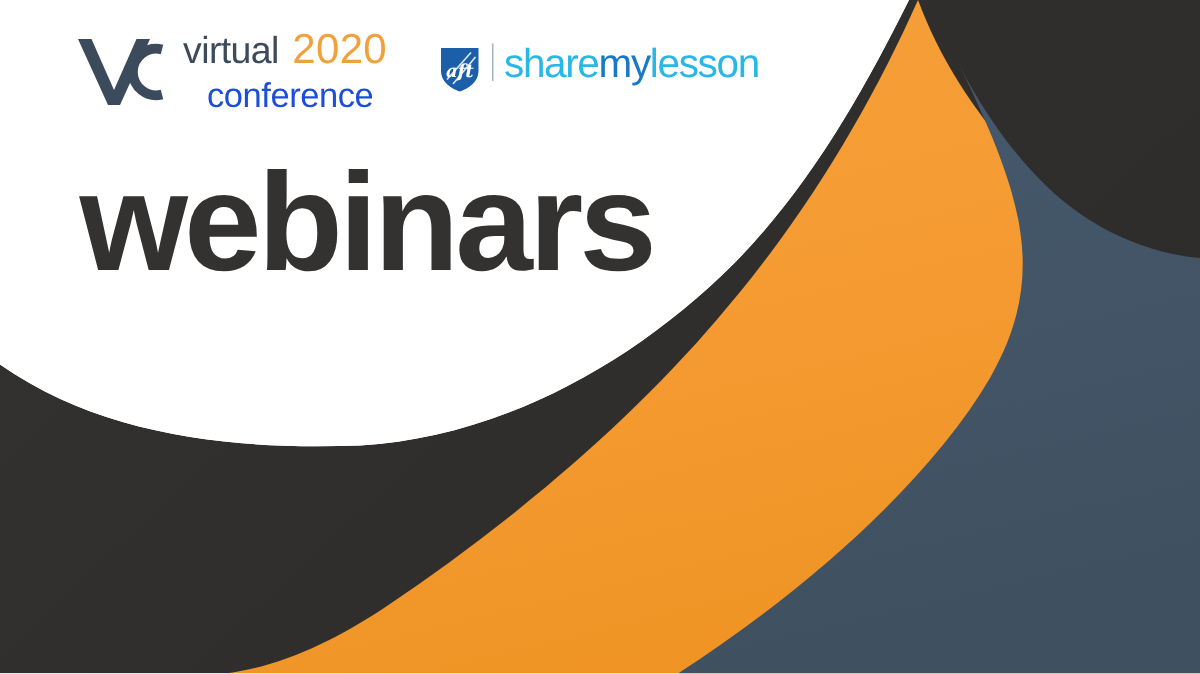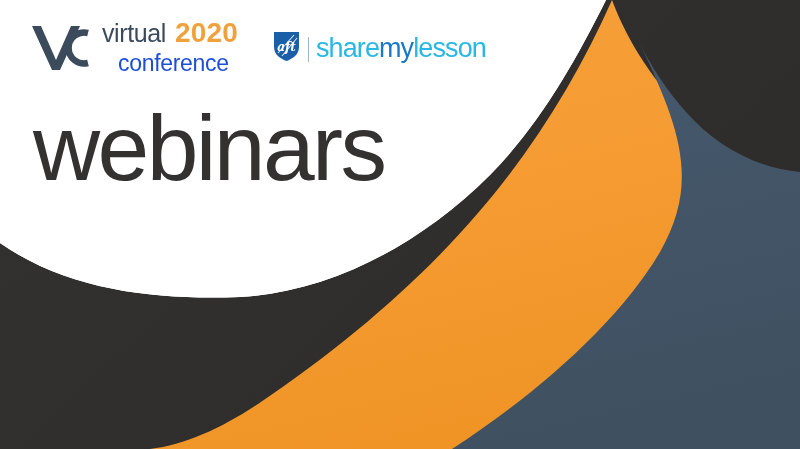--- a/index.html
+++ b/index.html
@@ -22,21 +22,21 @@
     width:800px; height:449px;
     z-index:1;
   }
   #content {
     position:absolute;
     top:0; left:0;
     width:800px; height:449px;
     z-index:5;
     pointer-events:none;
   }
-  #content > * { pointer-events:auto; }
+  #content > * { pointer-events:auto;margin-left:20px; }
 
   
   #logo-row {
     position:absolute;
     left:28px; top:18px;
     display:flex;
     align-items:center;
     gap:34px;
   }
 
@@ -60,37 +60,37 @@
     gap:9px;
   }
   .vc-virtual {
     font-size:25px;
     font-weight:400;
     color:#3c4b5c;
     letter-spacing:-0.4px;
   }
   .vc-year {
     font-size:28px;
-    font-weight:700;
+    font-weight:400;
     color:#f0a13c;
     letter-spacing:0.2px;
   }
   .vc-conference {
     font-size:23px;
     font-weight:400;
     color:#1d4ed8;
     letter-spacing:-0.3px;
     margin-top:5px;
     margin-left:16px;
   }
 
   
   #sml-logo {
     display:flex;
-    align-items:flex-end;
+    align-items:flex-start;
     gap:7px;
     margin-top:-2px;
   }
   #sml-divider {
     width:1px;
     height:25px;
     background:#9fb4c4;
   }
   #sml-word {
     font-size:27px;
@@ -101,21 +101,21 @@
   }
   .sml-share  { color:#29b7e5; }
   .sml-my     { color:#1a79c6; }
   .sml-lesson { color:#29b7e5; }
 
   
   #headline {
     position:absolute;
     left:33px; top:102px;
     font-size:93px;
-    font-weight:normal;
+    font-weight:bold;
     color:#343231;
     letter-spacing:-2.6px;
     line-height:1;
     white-space:nowrap;
   }
 </style>
 </head>
 <body>
 
 <div id="banner">

